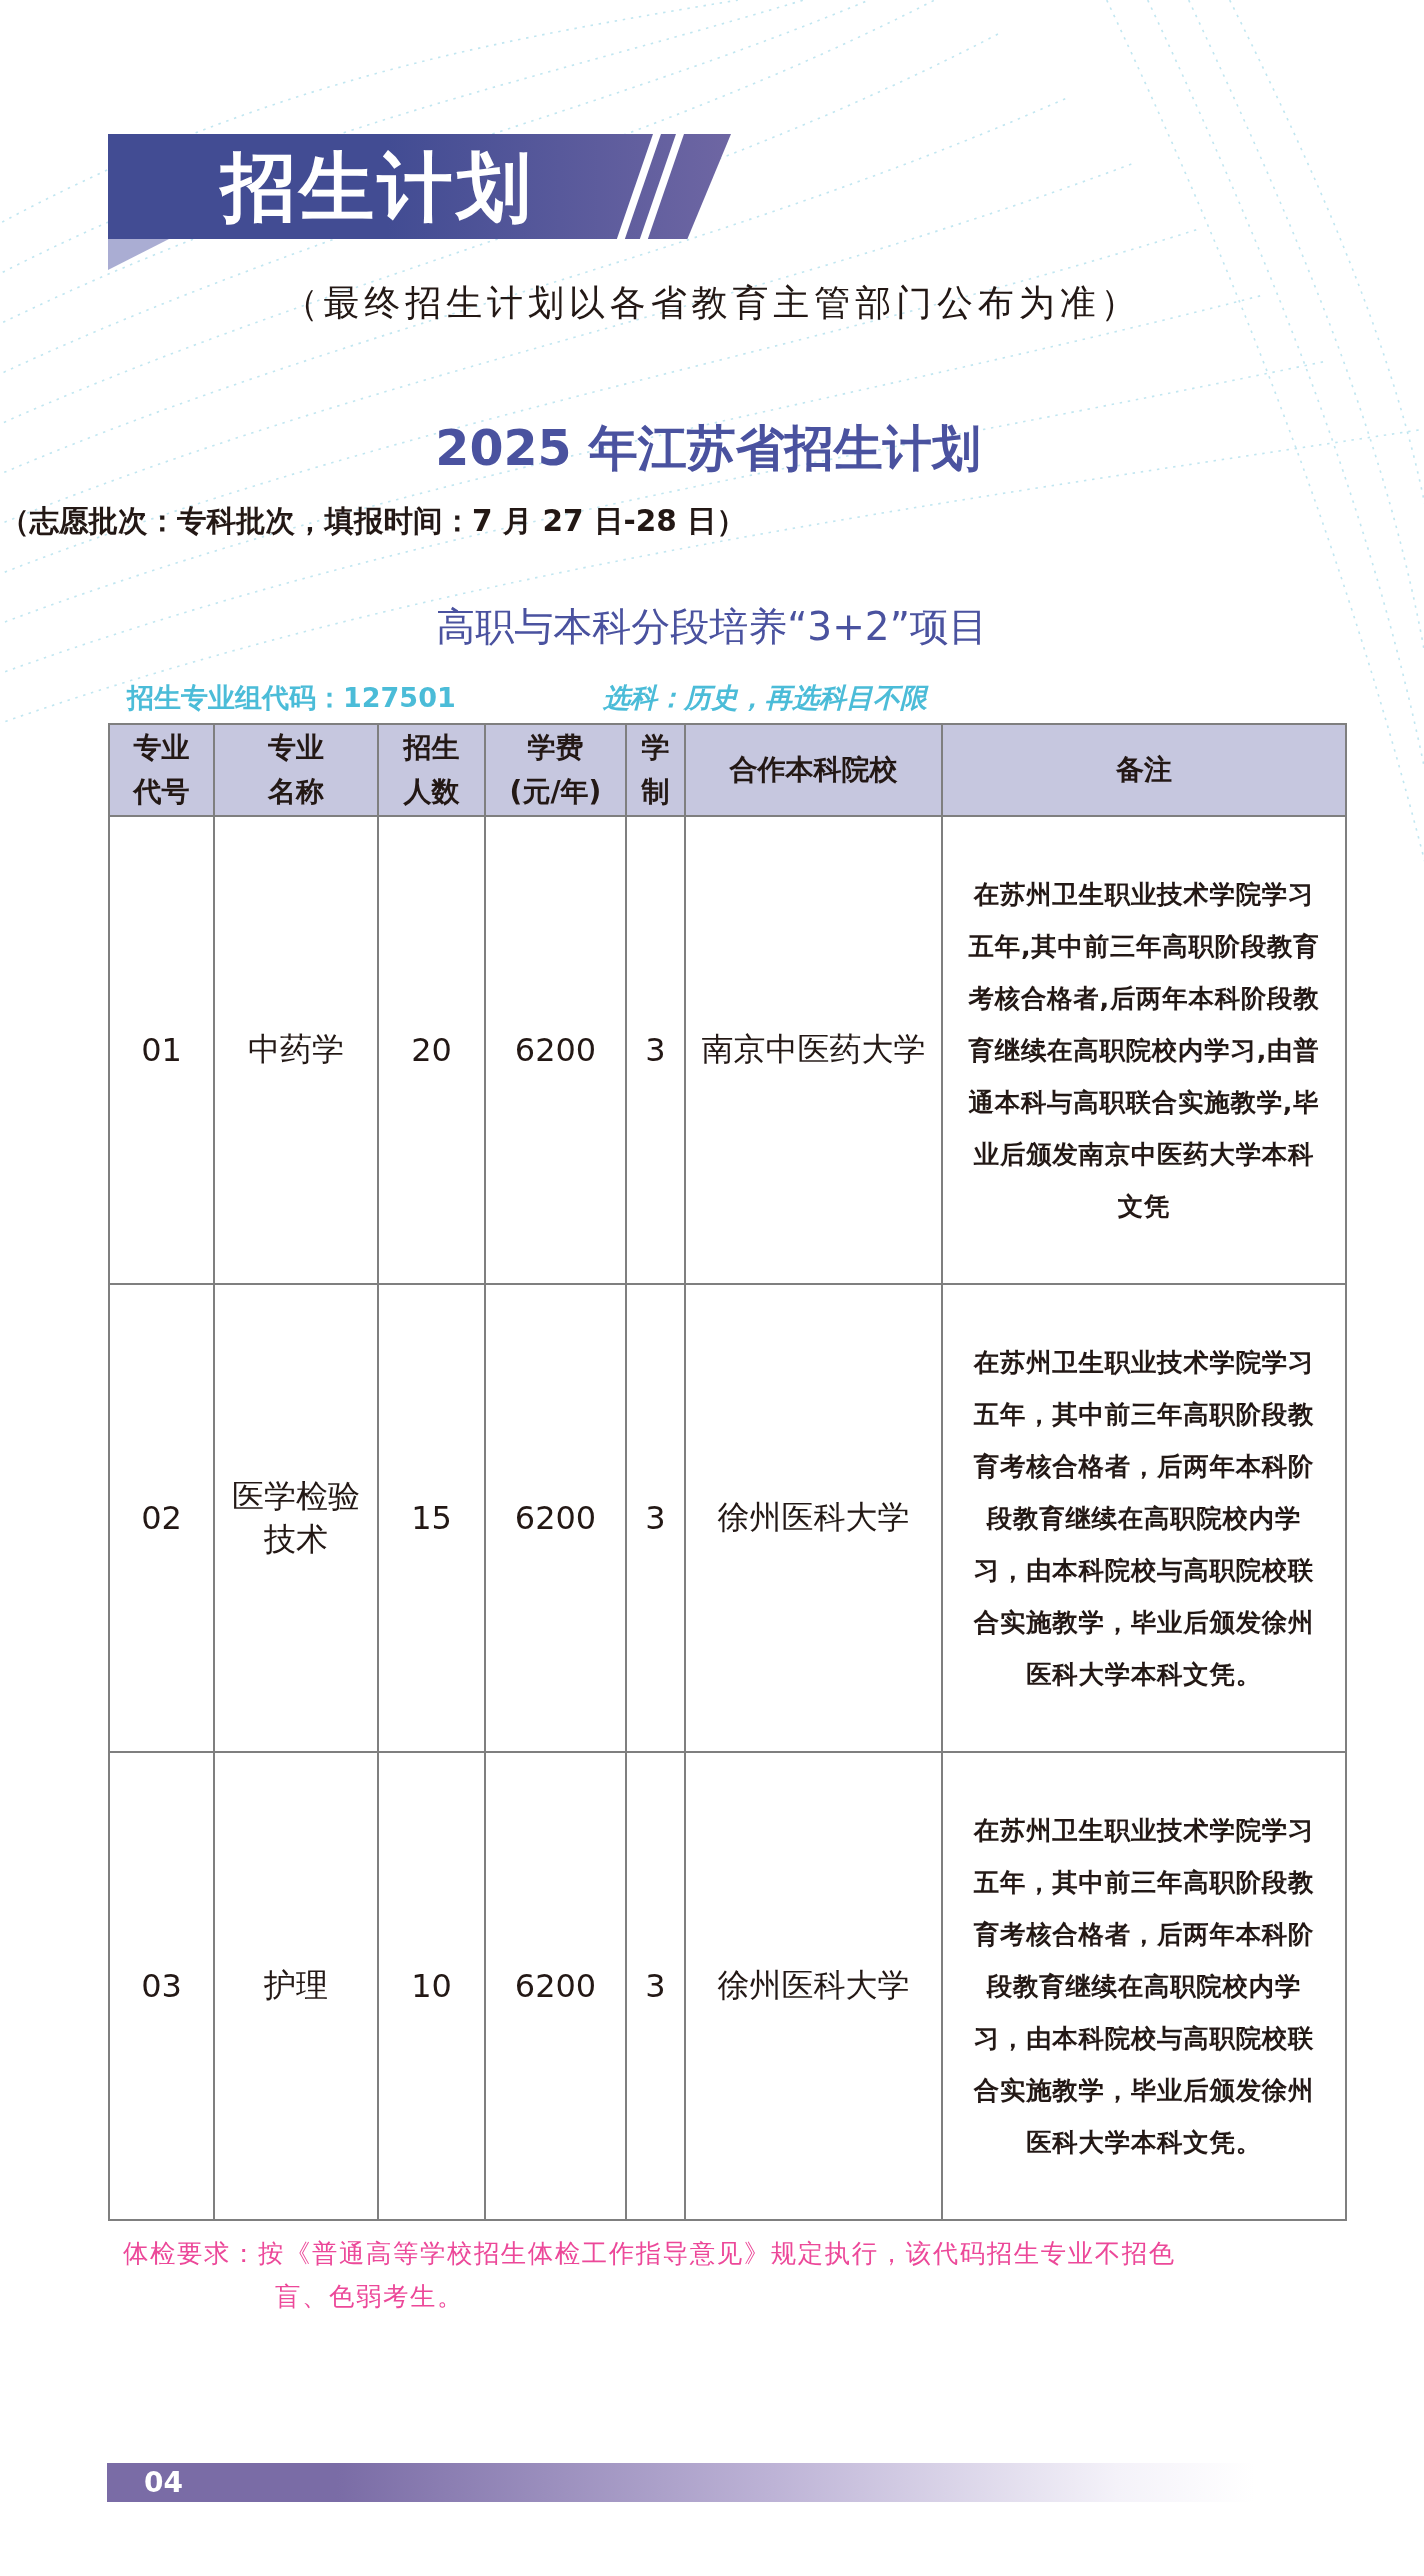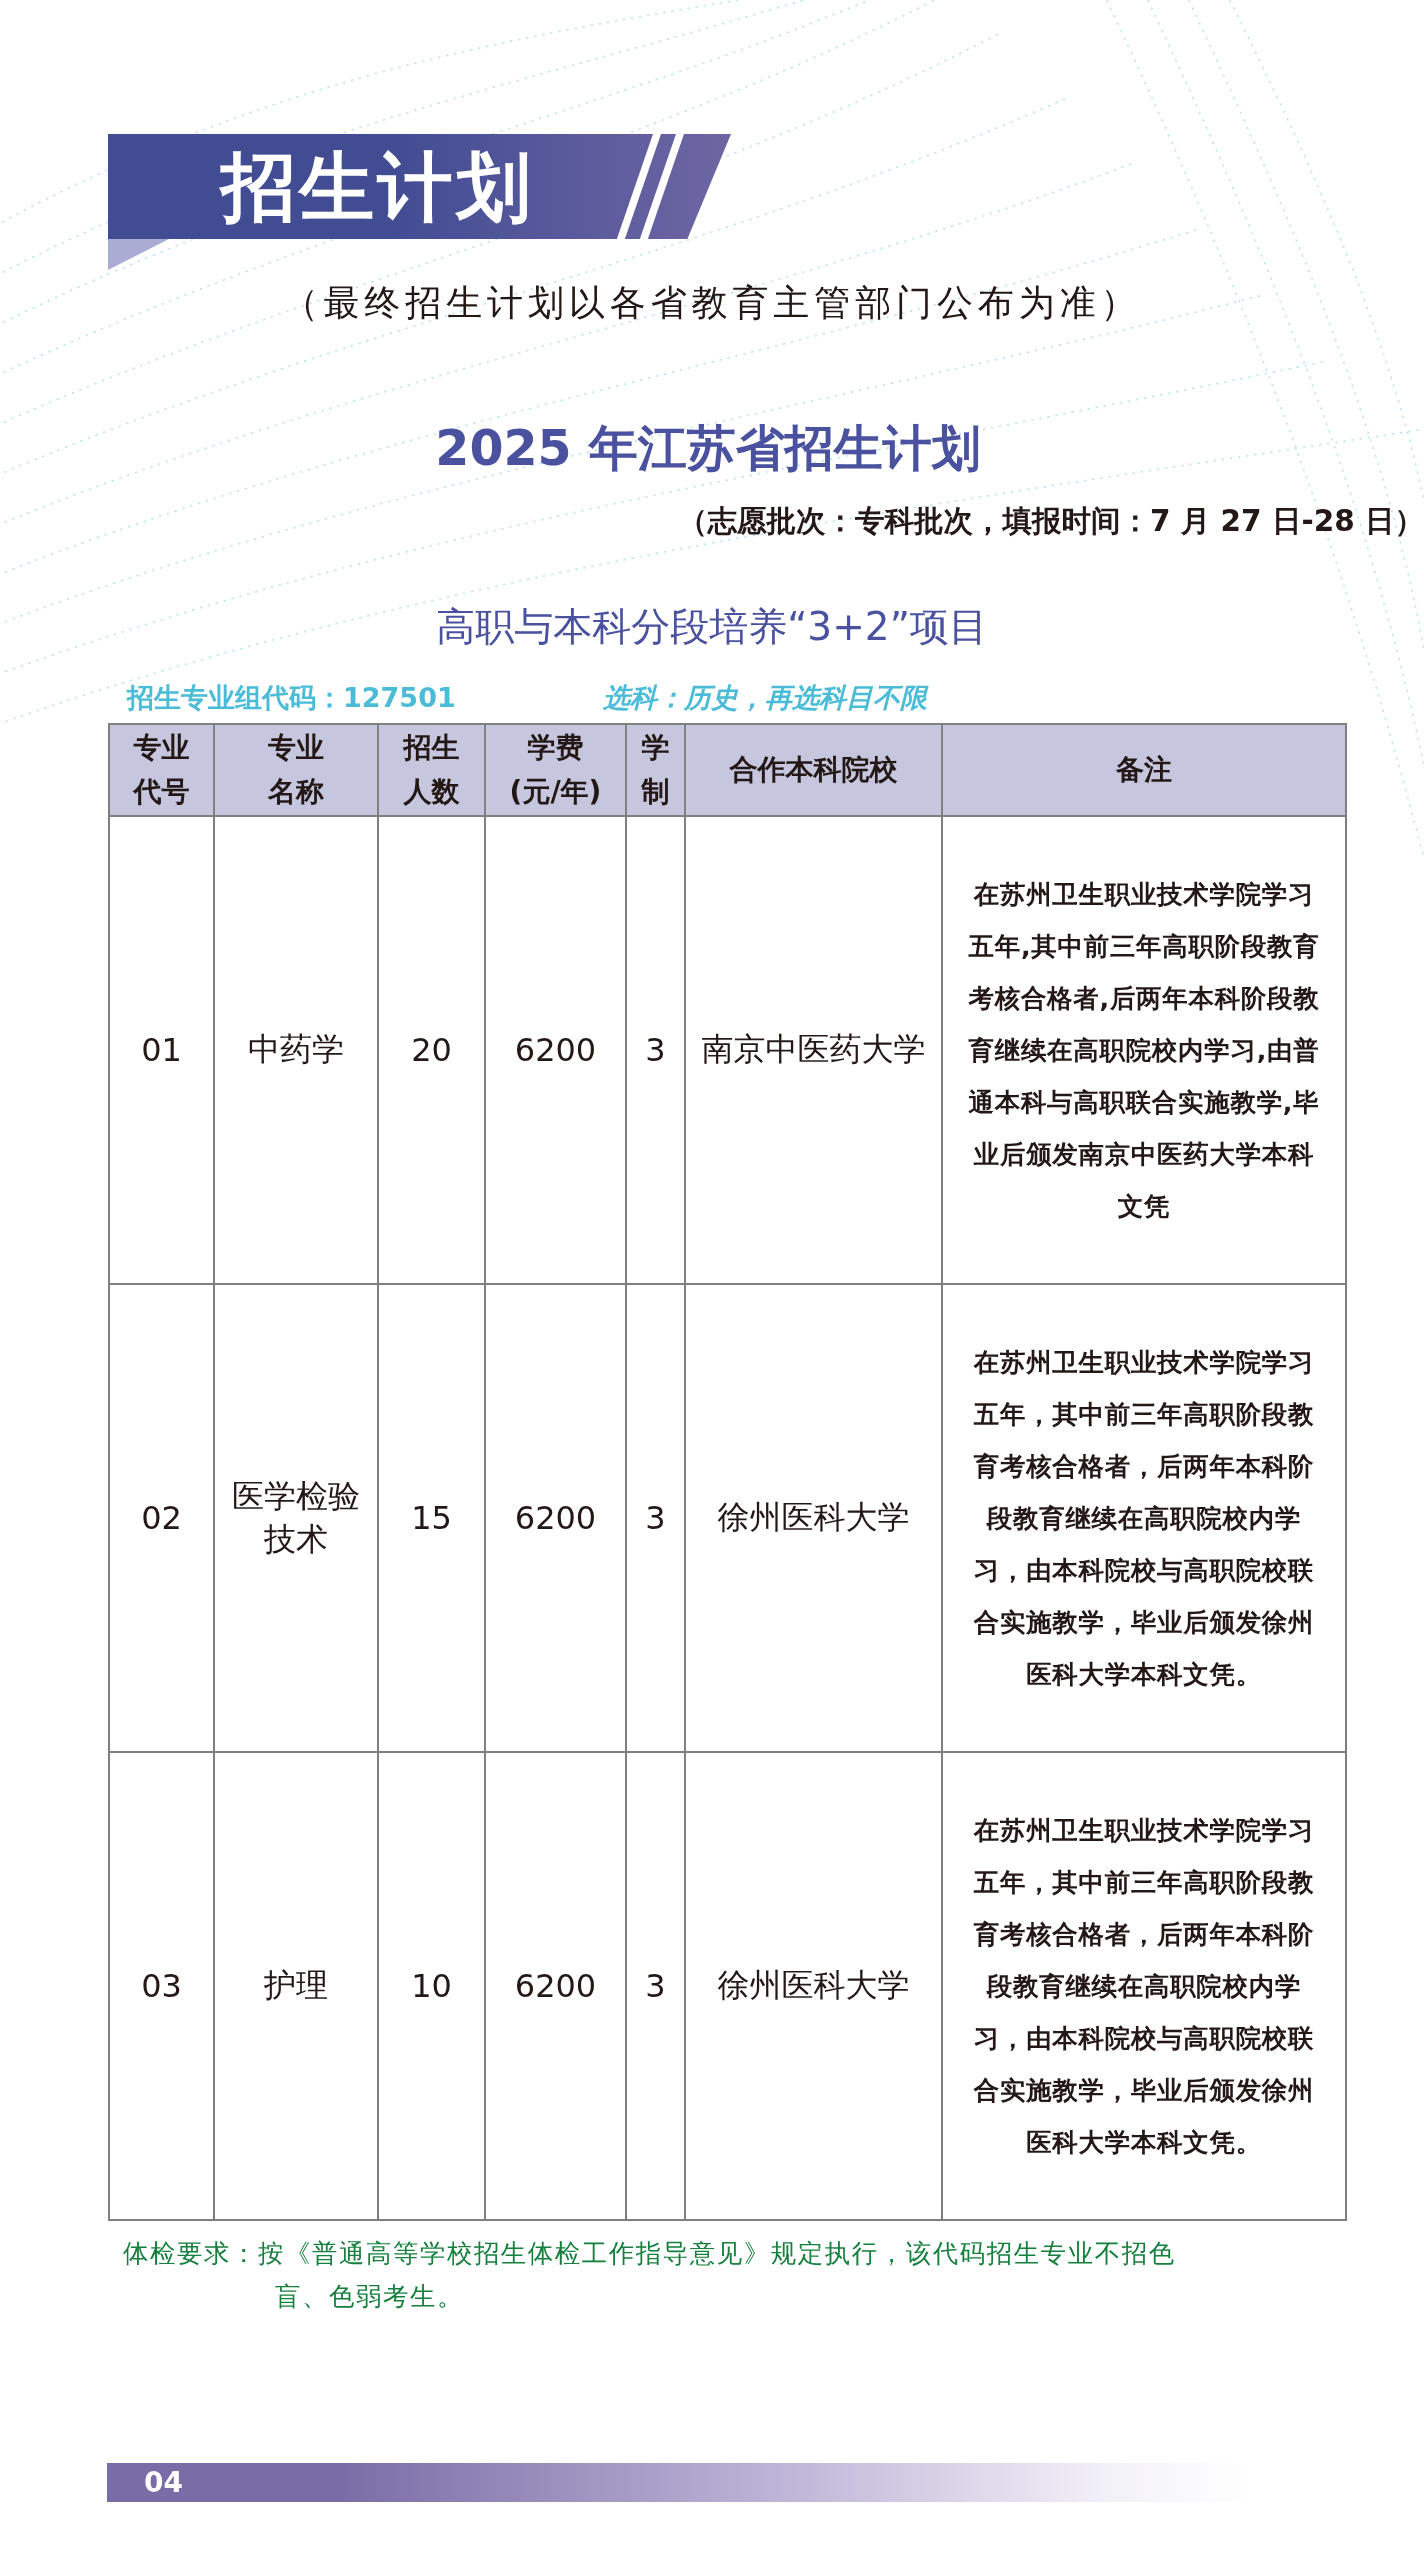--- a/index.html
+++ b/index.html
@@ -34,21 +34,21 @@
   .note-top {
     position: absolute; left: 0; width: 1424px; top: 279px; text-align: center;
     font-family: "DejaVu Serif", "Liberation Serif", serif;
     font-size: 36px; letter-spacing: 4.9px; color: #231815;
   }
   .h-main {
     position: absolute; left: 0; width: 1416px; top: 416px; text-align: center;
     font-size: 49px; font-weight: bold; color: #4A529F;
   }
   .h-sub {
-    position: absolute; left: 0; width: 1424px; top: 502px; text-align: right;
+    position: absolute; left: 0; width: 1424px; top: 502px; text-align: left;
     font-size: 29.5px; font-weight: bold; color: #231815;
   }
   .h-section {
     position: absolute; left: 0; width: 1424px; top: 600px; text-align: center;
     font-size: 39px; font-weight: normal; color: #4A529F;
   }
   .group-label {
     position: absolute; top: 680px; font-size: 27px; font-weight: bold; color: #4BBCD8;
   }
 
@@ -68,21 +68,21 @@
   table.plan tr.data-row td { height: 466px; }
   table.plan td.notes {
     text-align: center; padding: 0 18px 0 18px; font-size: 25.4px; line-height: 52px;
     font-weight: bold; letter-spacing: 0.8px;
   }
   .two-line { display: inline-block; line-height: 43px; }
 
   .footnote {
     position: absolute; left: 123px; top: 2232px; width: 1213px;
     font-family: "DejaVu Serif", "Liberation Serif", serif;
-    font-size: 25.4px; line-height: 43px; color: #15803d; letter-spacing: 1.6px;
+    font-size: 25.4px; line-height: 43px; color: #ec4899; letter-spacing: 1.6px;
   }
   .footnote .l2 { padding-left: 152px; display: block; }
 
   .footer-bar {
     position: absolute; left: 107px; top: 2463px; width: 1148px; height: 39px;
     background: linear-gradient(90deg, #7A6CA6 0%, #7A6CA6 20%, #BDB3D6 58%, #F4F2F9 88%, rgba(255,255,255,0) 100%);
   }
   .page-num {
     position: absolute; left: 144px; top: 2463px; height: 54px; line-height: 39px;
     font-size: 28px; font-weight: bold; color: #ffffff;

